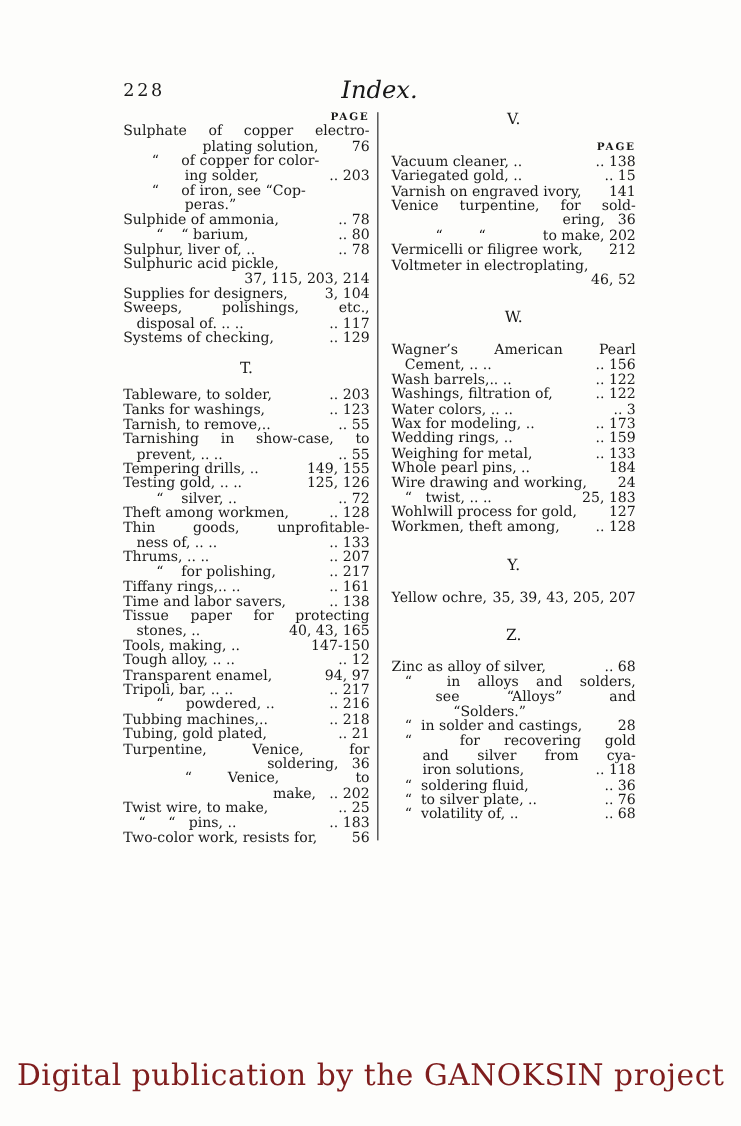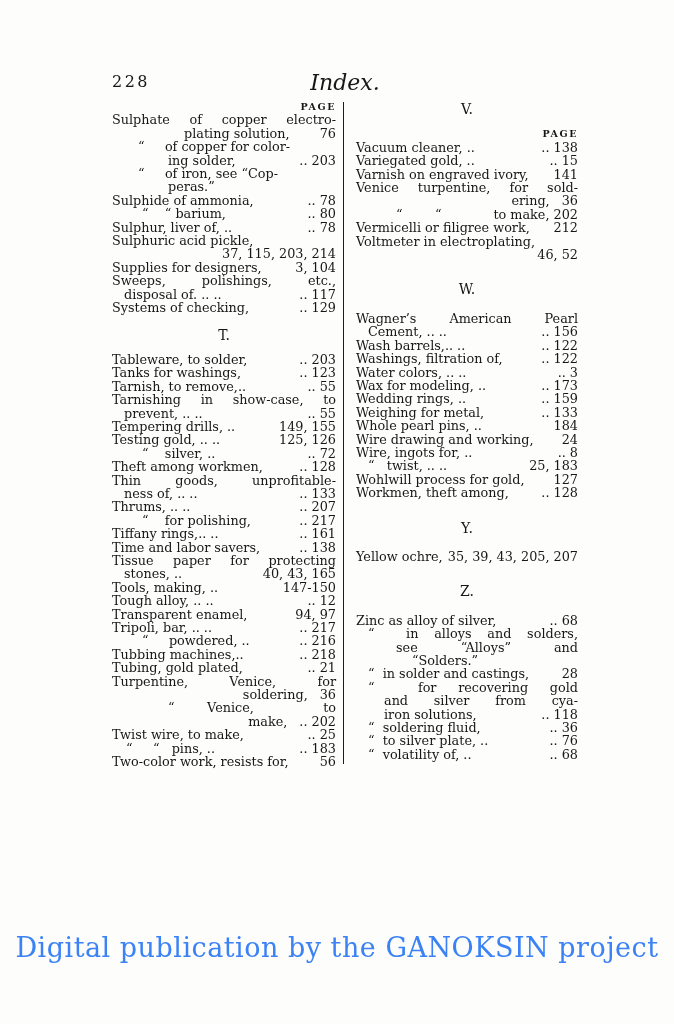--- a/index.html
+++ b/index.html
@@ -87,25 +87,25 @@
     font-size: 9.5px;
     font-weight: bold;
     letter-spacing: 1.6px;
     min-height: 13.4px;
   }
 
   
   .page-footer {
     position: absolute;
     left: 0; right: 0;
-    top: 932px;
+    top: 962px;
     text-align: center;
     font-size: 27px;
     letter-spacing: 0.5px;
-    color: #3b82f6;
+    color: #7f1d1d;
   }
 </style>
 </head>
 <body>
 
 <div class="page">
 
   <div class="page-header">
     <span class="page-number">228</span>
     <span class="running-title">Index.</span>
@@ -359,24 +359,20 @@
           <span class="n">.. 133</span>
         </div>
         <div class="line">
           <span class="t">Whole pearl pins, ..</span>
           <span class="n">184</span>
         </div>
         <div class="line">
           <span class="t">Wire drawing and working,</span>
           <span class="n">24</span>
         </div>
-        <div class="line">
-          <span class="t">Wire, ingots for, ..</span>
-          <span class="n">.. 8</span>
-        </div>
         <div class="line" style="padding-left: 12px;">
           <span class="t">“&nbsp;&nbsp;&nbsp;twist, .. ..</span>
           <span class="n">25, 183</span>
         </div>
         <div class="line">
           <span class="t">Wohlwill process for gold,</span>
           <span class="n">127</span>
         </div>
         <div class="line">
           <span class="t">Workmen, theft among,</span>

